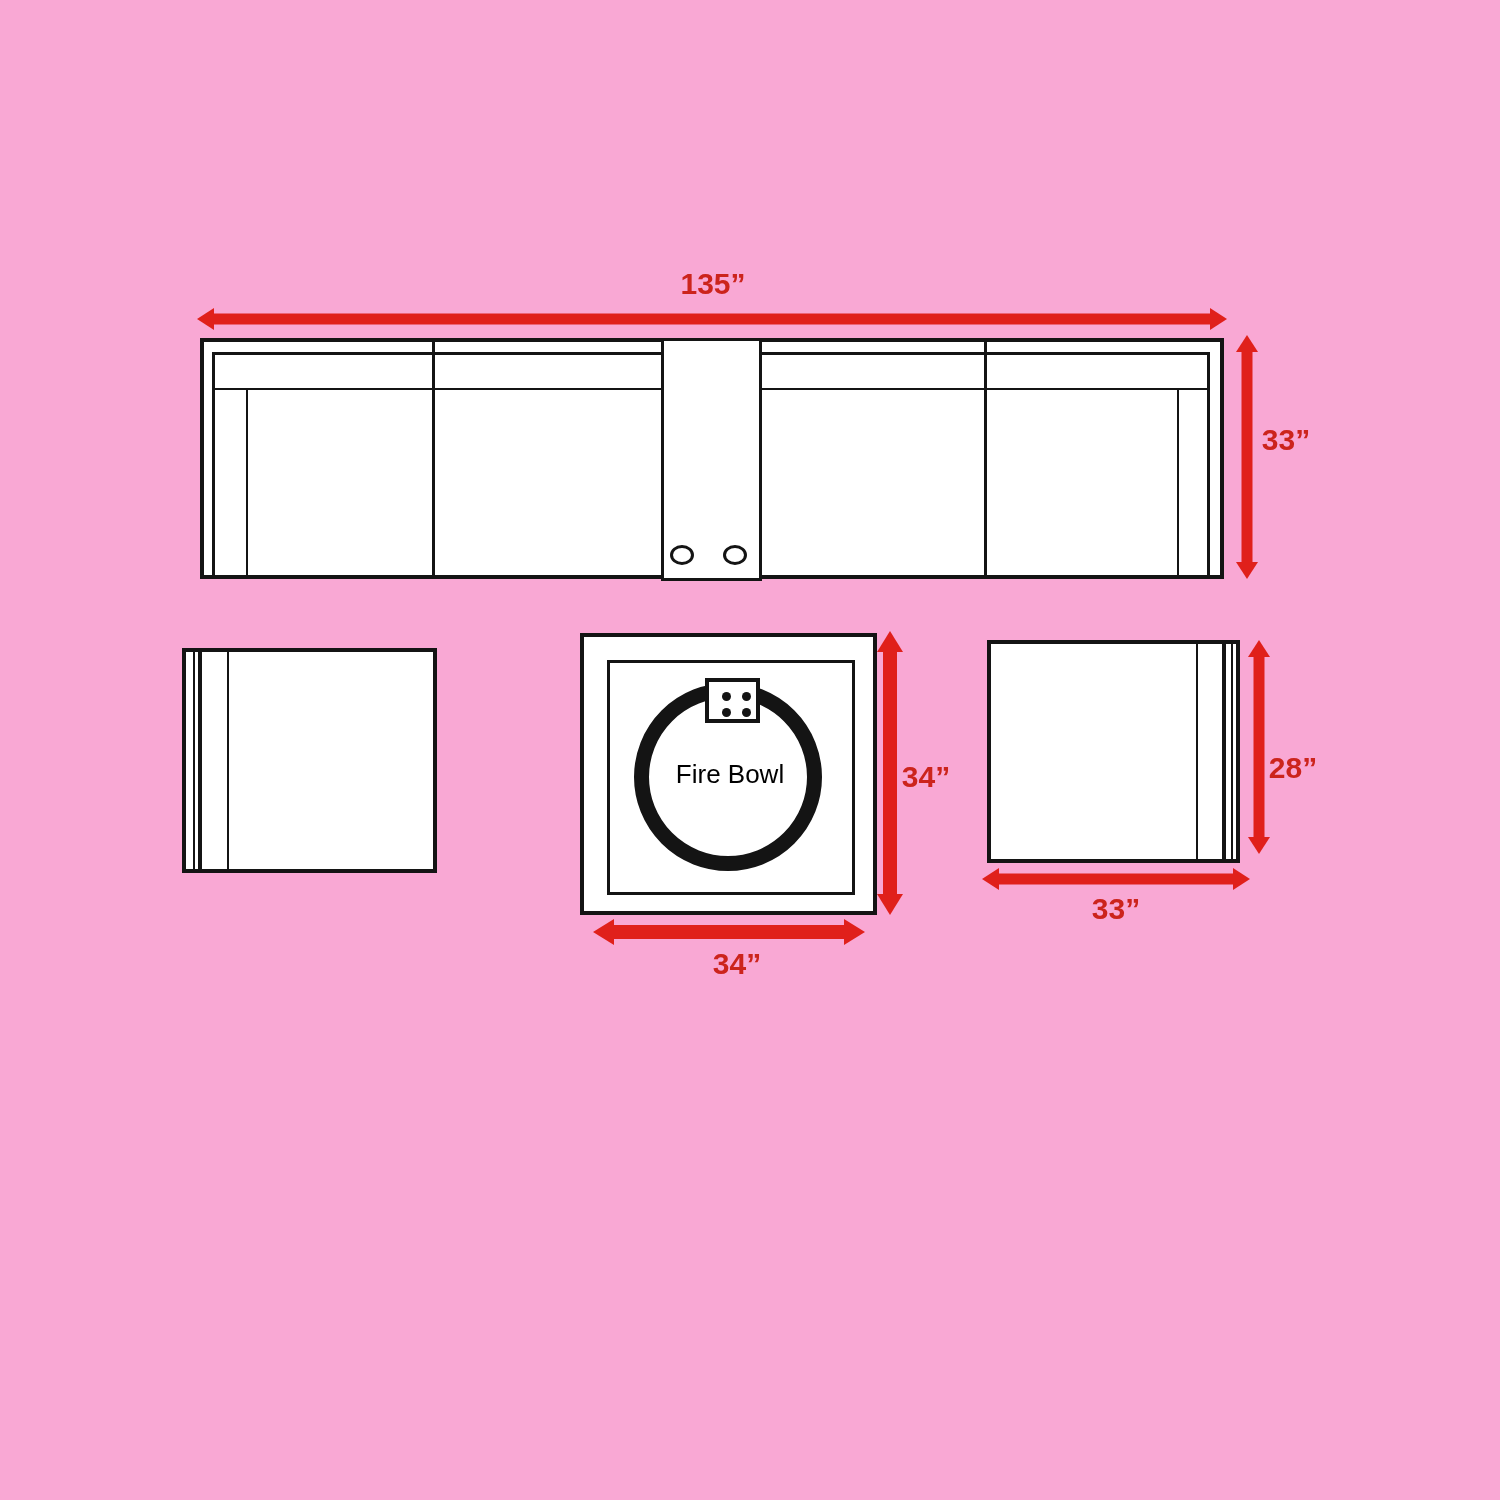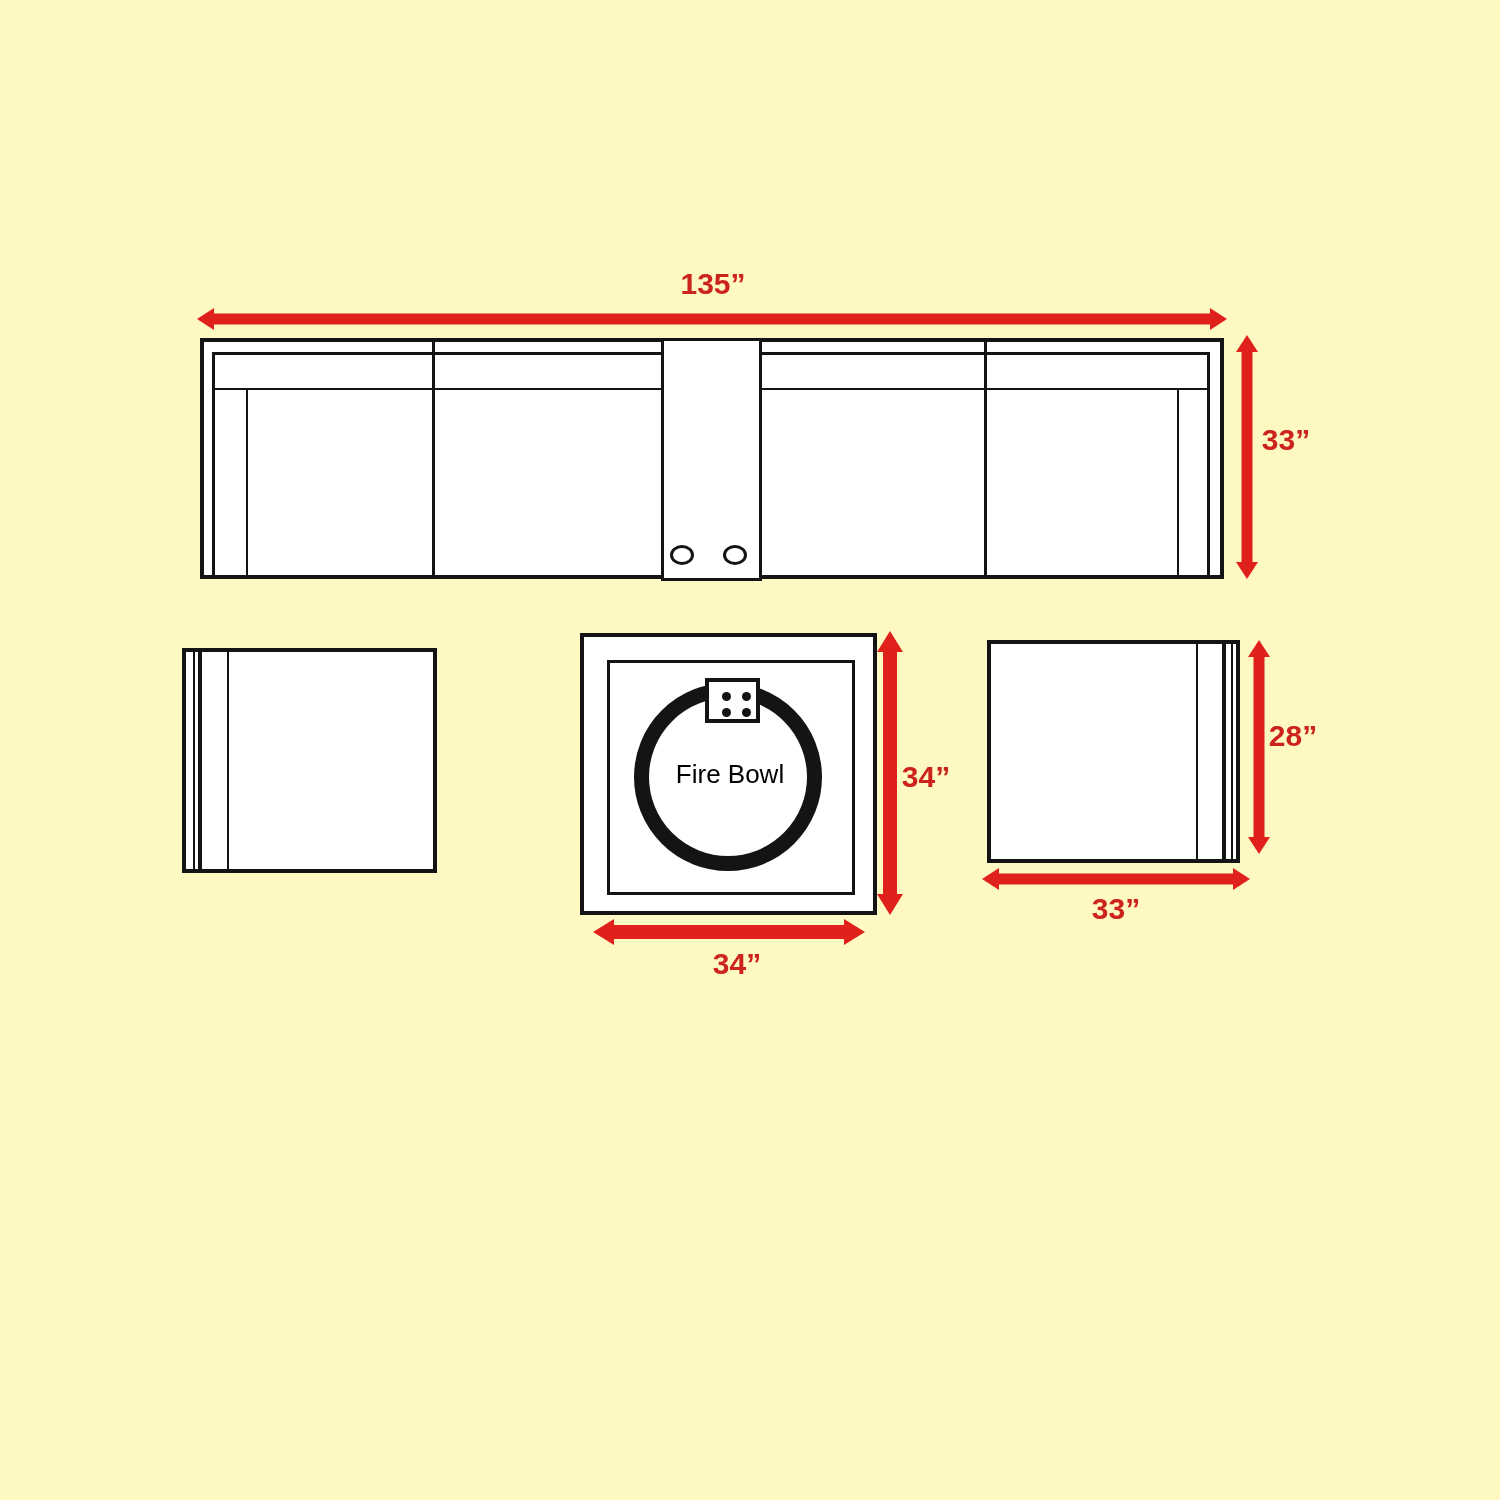--- a/index.html
+++ b/index.html
@@ -101,21 +101,21 @@
     border-radius: 50%;
     background: #ffffff;
     z-index: 3;
   }
   .console { z-index: 2; }
   .no-bottom { border-bottom: none; background: transparent; }
 </style>
 </head>
 <body>
 
-<div class="canvas" style="--red: #e0201b; --red-text: #cc241c; --ink: #141414; background: #fef9c3;">
+<div class="canvas" style="--red: #e0201b; --red-text: #cc241c; --ink: #141414; background: #f9a8d4;">
 
   <div>
 
     <div class="dim" style="left:713px; top:284px;">135”</div>
     <div class="arrow h-arrow" style="left:197px; top:301px; width:1030px; height:36px;">
       <div class="shaft"></div>
     </div>
 
     <div class="box" style="left:200px; top:338px; width:1024px; height:241px; border-width:4px;"></div>
     <div class="box no-bottom" style="left:212px; top:352px; width:998px; height:224px;"></div>
@@ -167,21 +167,21 @@
 
   <div>
     <div class="box" style="left:987px; top:640px; width:253px; height:223px; border-width:4px;"></div>
     <div class="vline" style="left:1196px; top:642px; width:2px; height:219px;"></div>
     <div class="vline" style="left:1222px; top:642px; width:4px; height:219px;"></div>
     <div class="vline" style="left:1231px; top:642px; width:2px; height:219px;"></div>
 
     <div class="arrow v-arrow" style="left:1241px; top:640px; width:36px; height:214px;">
       <div class="shaft"></div>
     </div>
-    <div class="dim" style="left:1293px; top:736px;">28”</div>
+    <div class="dim" style="left:1293px; top:768px;">28”</div>
 
     <div class="arrow h-arrow" style="left:982px; top:861px; width:268px; height:36px;">
       <div class="shaft"></div>
     </div>
     <div class="dim" style="left:1116px; top:909px;">33”</div>
   </div>
 
 </div>
 
 </body></html>

